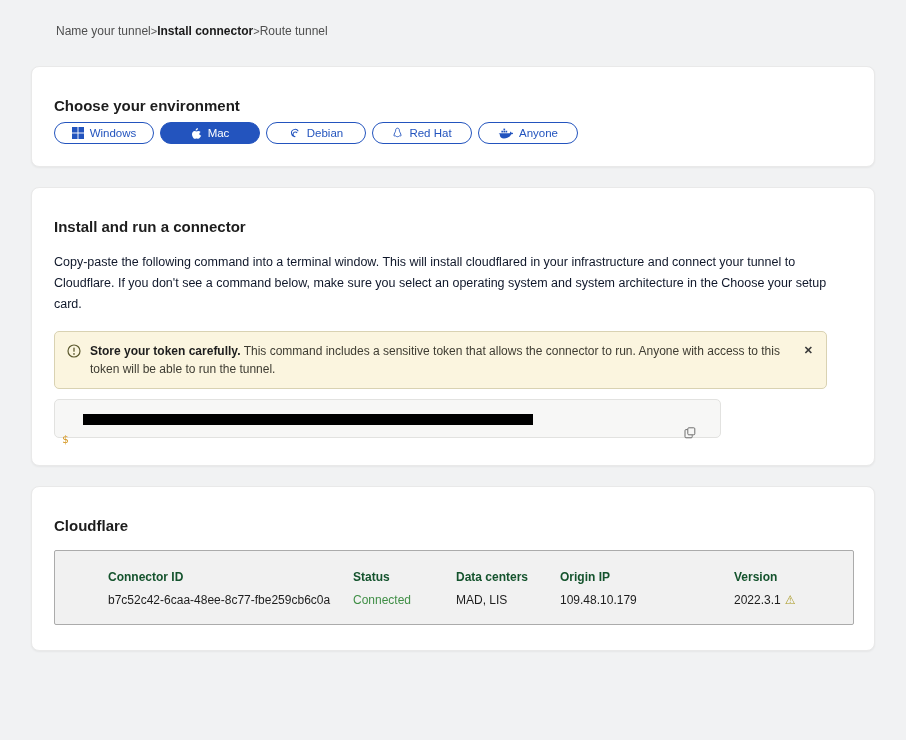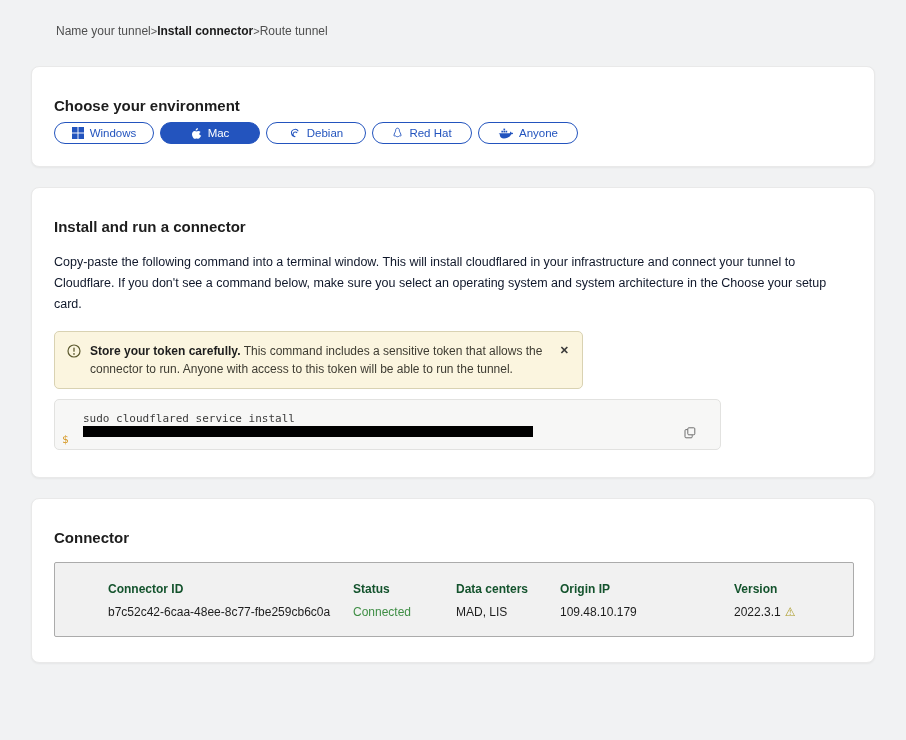--- a/index.html
+++ b/index.html
@@ -51,21 +51,21 @@
   .os-btn svg { display:block; }
 
   
   .desc {
     margin:17px 0 0 0;
     max-width:795px;
     font-size:12.5px; line-height:21px; color:#0f172a;
   }
   .banner {
     margin-top:16px;
-    width:529px;
+    width:773px;
     background:#fbf5df;
     border:1px solid #d9d2b2;
     border-radius:5px;
     padding:10px 34px 10px 12px;
     display:flex; gap:9px;
     font-size:12px; line-height:18px; color:#3e3c32;
     position:relative;
   }
   .banner .warn-title { font-weight:bold; color:#1d1d1d; }
   .banner .icon-wrap { padding-top:2px; }
@@ -206,35 +206,34 @@
       </span>
       <span>
         <span class="warn-title">Store your token carefully.</span>
         <span>This command includes a sensitive token that allows the connector to run. Anyone with access to this token will be able to run the tunnel.</span>
       </span>
       <span class="close">✕</span>
     </div>
 
     <div class="codeblock">
       <span class="prompt">$</span>
-      <div class="code-line2">sudo cloudflared service install</div>
       <div class="token-line">
         <span class="redact bar2"></span>
       </div>
       <span class="copy-btn">
         <svg width="12" height="12" viewBox="0 0 12 12" fill="none" stroke="#6e6e6e" stroke-width="1">
             <rect x="3.8" y="0.8" width="7" height="7" rx="1"></rect>
             <path d="M8.2 8.2v1.6a1 1 0 0 1-1 1H2a1 1 0 0 1-1-1V3.6a1 1 0 0 1 1-1h1.6"></path>
           </svg>
       </span>
     </div>
   </div>
 
   <div class="card card3">
-    <h2>Connector</h2>
+    <h2>Cloudflare</h2>
     <div class="ctable">
       <div class="th">Connector ID</div>
       <div class="th">Status</div>
       <div class="th">Data centers</div>
       <div class="th">Origin IP</div>
       <div class="th">Version</div>
 
       <div class="td">b7c52c42-6caa-48ee-8c77-fbe259cb6c0a</div>
       <div class="td status">Connected</div>
       <div class="td">MAD, LIS</div>

